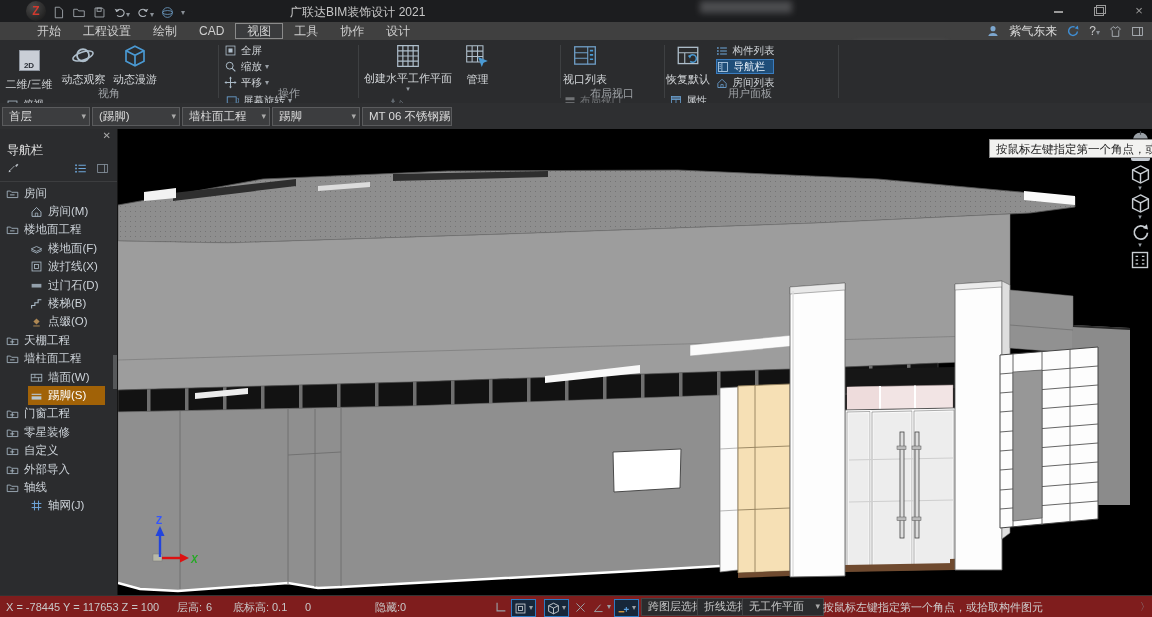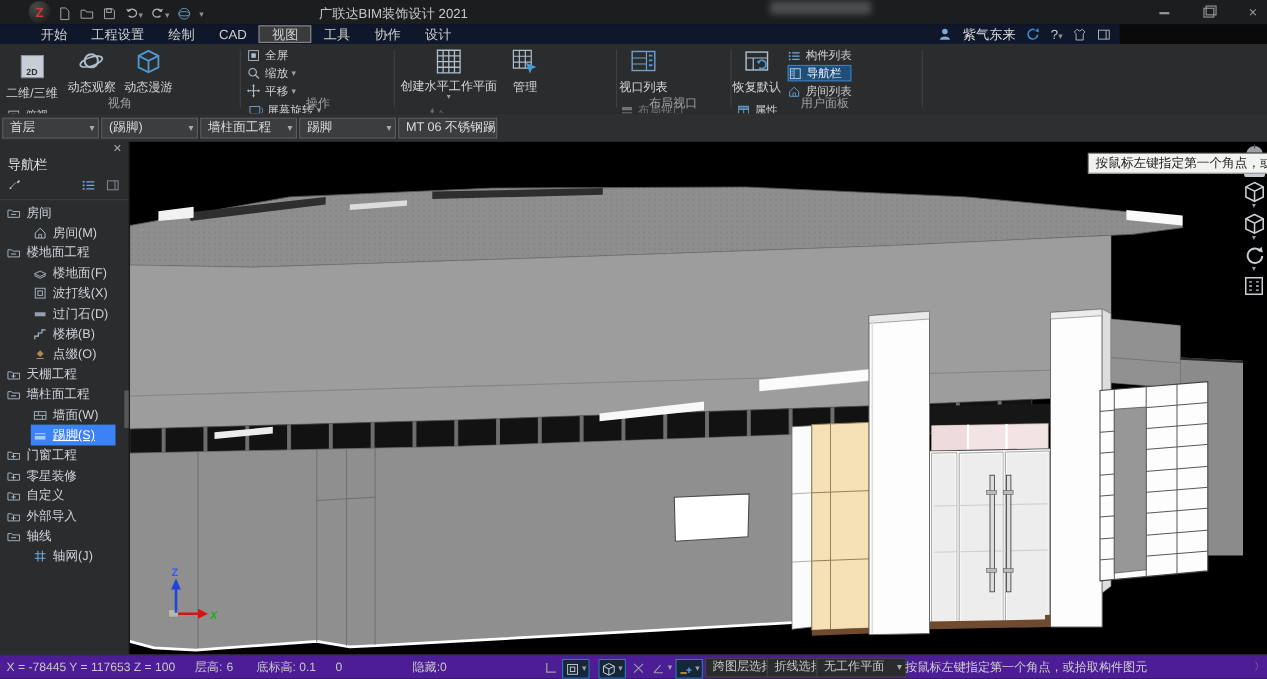--- a/index.html
+++ b/index.html
@@ -15,21 +15,21 @@
   .apptitle{position:absolute;left:290px;top:4px;color:#c7c7c7;font-size:12px;}
   .winbtns{position:absolute;right:6px;top:0;display:flex;gap:26px;color:#9a9a9a;height:22px;align-items:center;}
   .winbtn{width:14px;height:14px;position:relative;cursor:default;}
   .winbtn.min:after{content:"";position:absolute;left:2px;top:7px;width:9px;height:2px;background:#9a9a9a;}
   .winbtn.res:after{content:"";position:absolute;left:2px;top:3px;width:8px;height:7px;border:1px solid #9a9a9a;}
   .winbtn.res:before{content:"";position:absolute;left:4px;top:1px;width:8px;height:7px;border:1px solid #9a9a9a;}
   .winbtn.cls{color:#9a9a9a;font-size:13px;line-height:14px;text-align:center;}
   .blur1{position:absolute;left:700px;top:1px;width:92px;height:12px;background:rgba(205,205,210,.28);filter:blur(3px);}
   .blur2{position:absolute;left:855px;top:21px;width:92px;height:15px;background:rgba(205,205,210,.22);filter:blur(3px);}
   
-  .menubar{position:absolute;left:0;top:22px;width:1018px;height:18px;background:#0f172a;color:#cfcfcf;font-size:12px;}
+  .menubar{position:absolute;left:0;top:22px;width:1152px;height:18px;background:#404040;color:#cfcfcf;font-size:12px;}
   .mtabs{position:absolute;left:26px;top:0;display:flex;height:18px;align-items:center;}
   .mtab{padding:0 11px;line-height:16px;cursor:default;}
   .mtab.active{border:1px solid #8a8a8a;background:#3a3b3d;line-height:14px;}
   .mright{position:absolute;right:8px;top:0;height:18px;display:flex;align-items:center;gap:9px;color:#c9c9c9;}
   .uname{font-size:12px;color:#ddd;}
   
   .ribbon{position:absolute;left:0;top:40px;width:1152px;height:63px;background:#2b2c2e;border-bottom:1px solid #18181a;}
   .rgroup{position:absolute;top:0;height:62px;}
   .rglabel{position:absolute;bottom:1px;left:0;right:0;text-align:center;font-size:11px;color:#9da1a5;}
   .rdiv{position:absolute;top:5px;bottom:5px;width:1px;background:#3e4042;}
@@ -52,31 +52,31 @@
   
   .navpanel{position:absolute;left:0;top:129px;width:118px;height:466px;background:#2b2c2e;border-right:1px solid #151515;box-sizing:border-box;}
   .np-close{position:absolute;right:6px;top:1px;color:#a9a9a9;font-size:10px;cursor:default;}
   .np-title{position:absolute;left:7px;top:13px;color:#e2e2e2;font-size:12px;}
   .np-tools{position:absolute;left:0;top:30px;width:100%;height:20px;}
   .np-sep{position:absolute;left:0;top:52px;width:100%;height:1px;background:#3c3d3f;}
   .tree{position:absolute;left:0;top:55px;right:12px;}
   .trow{display:flex;align-items:center;height:18.4px;padding-left:6px;font-size:11.5px;color:#ccd2d8;cursor:default;white-space:nowrap;}
   .trow svg{margin-right:5px;flex:none;}
   .trow.child{padding-left:30px;}
-  .trow.sel{background:#3b82f6;color:#fff;margin-left:28px;padding-left:2px;text-decoration:underline;}
+  .trow.sel{background:#a16207;color:#fff;margin-left:28px;padding-left:2px;}
   .np-grip{position:absolute;right:0px;top:226px;width:4px;height:34px;background:#56585a;}
   
   .viewport{position:absolute;left:118px;top:129px;width:1034px;height:466px;background:#000;cursor:crosshair;}
   .tooltip{position:absolute;left:871px;top:10px;width:170px;height:19px;background:#f2f2f0;border:1px solid #8a8a8a;color:#1c1c1c;font-size:11.5px;line-height:18px;padding-left:6px;white-space:nowrap;overflow:hidden;box-sizing:border-box;z-index:5;}
   .vtools{position:absolute;right:0px;top:-3px;width:24px;z-index:4;display:flex;flex-direction:column;align-items:center;color:#c3c9cf;}
   .vtools .vbtn{margin-top:3px;text-align:center;cursor:default;}
   .vtools .car{display:block;font-size:7px;color:#9aa0a6;line-height:5px;}
   .v2d{width:19px;height:19px;background:#c6ccd4;color:#23272d;font-size:9px;font-weight:bold;line-height:19px;text-align:center;border-radius:2px;margin-top:11px;}
   
-  .statusbar{position:absolute;left:0;top:595px;width:1152px;height:22px;background:#4c1d95;border-top:1px solid #333;color:#c8c8c8;font-size:11px;}
+  .statusbar{position:absolute;left:0;top:595px;width:1152px;height:22px;background:#7f1d1d;border-top:1px solid #333;color:#c8c8c8;font-size:11px;}
   .statusbar .abs{top:0;height:22px;line-height:22px;white-space:nowrap;}
   .sbtn2{background:#2a2b2d;border:1px solid #434446;padding:0 6px;height:16px!important;line-height:15px!important;top:2px!important;cursor:default;}
   .sico{top:3px!important;height:16px!important;line-height:16px!important;display:flex;align-items:center;cursor:default;}
   .sico.frame{border:1px solid #2e7bc4;background:#17273a;padding:0 2px;}
   .scombo{background:#2a2b2d;border:1px solid #434446;height:16px!important;line-height:15px!important;top:2px!important;padding:0 16px 0 6px;cursor:default;}
   .scombo:after{content:"▾";position:absolute;right:3px;top:0;font-size:9px;color:#aaa;}
 </style>
 </head>
 <body>
 

